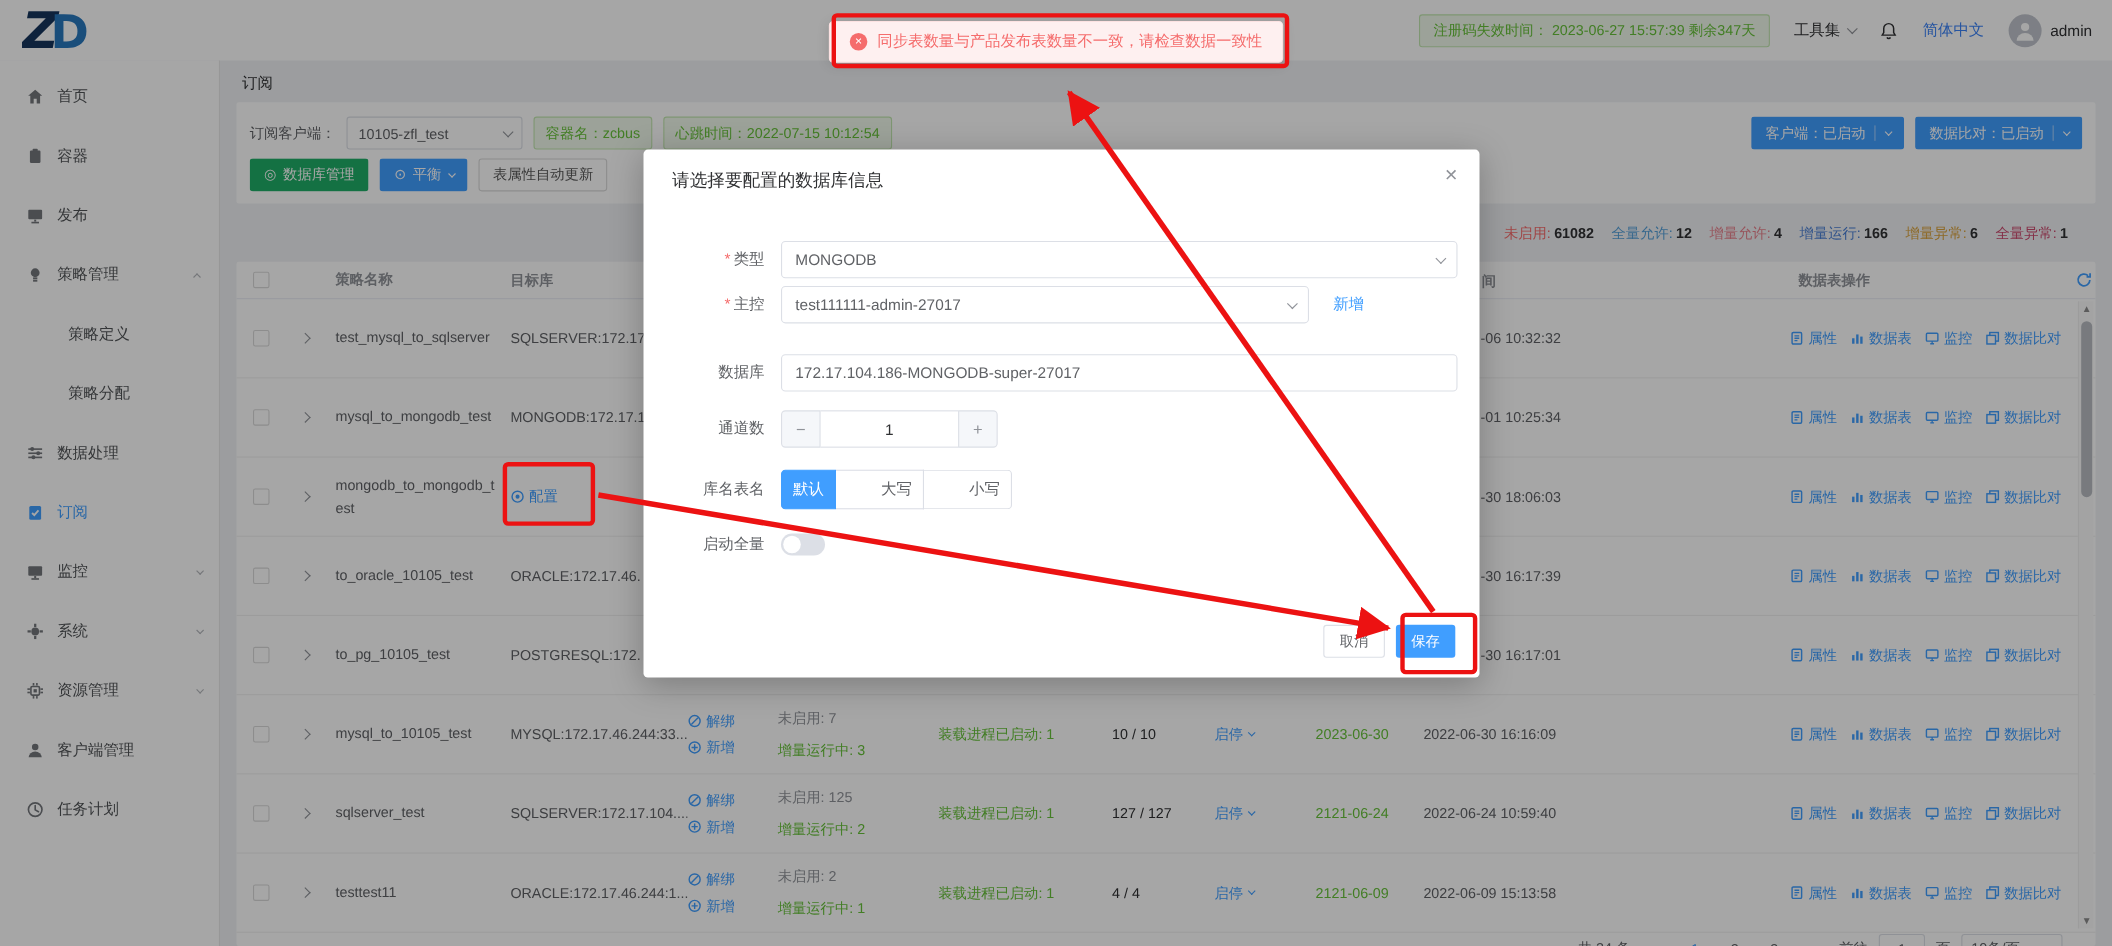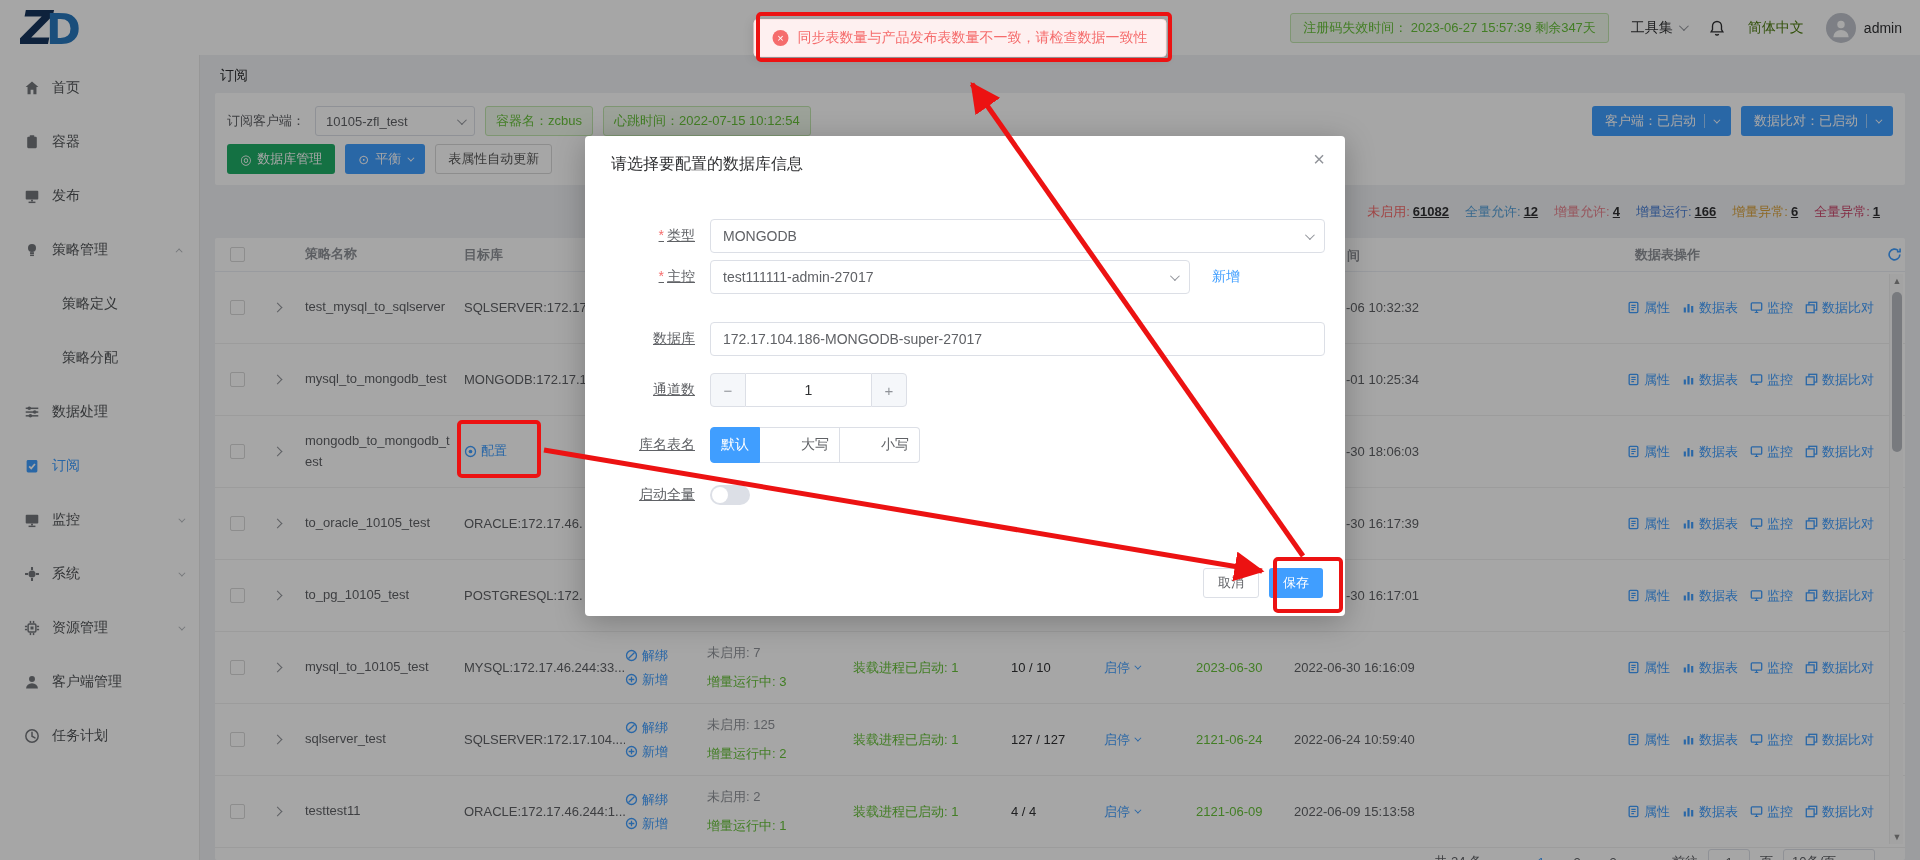--- a/index.html
+++ b/index.html
@@ -5,21 +5,21 @@
   * { margin:0; padding:0; box-sizing:border-box; }
   html,body { width:1920px; height:860px; overflow:hidden; }
   body { position:relative; font-family:"Liberation Sans","DejaVu Sans",sans-serif; background:#f0f2f5; color:#606266; font-size:13px; }
 
   
   .topbar { position:absolute; left:0; top:0; width:1920px; height:55px; background:#fff; z-index:2; }
   .logo { position:absolute; left:20px; top:4px; width:80px; height:48px; }
   .topbar-right { position:absolute; right:18px; top:0; height:55px; display:flex; align-items:center; gap:22px; }
   .license-badge { background:#f0f9eb; border:1px solid #c2e7b0; color:#67c23a; border-radius:3px; padding:5px 12px; font-size:13px; white-space:nowrap; }
   .tools { display:flex; align-items:center; gap:6px; color:#303133; font-size:14px; cursor:pointer; }
-  .lang { color:#4d7c0f; font-size:14px; }
+  .lang { color:#3b82f6; font-size:14px; }
   .user-wrap { display:flex; align-items:center; gap:8px; }
   .avatar { width:30px; height:30px; border-radius:50%; background:#c0c4cc; display:flex; align-items:center; justify-content:center; overflow:hidden; }
   .username { color:#303133; font-size:14px; }
 
   
   .chev { display:inline-block; width:7px; height:7px; border-right:1.5px solid #909399; border-bottom:1.5px solid #909399; transform:rotate(45deg) translateY(-2px); }
   .chev.up { transform:rotate(225deg) translateY(-2px); }
   .chev.right { transform:rotate(-45deg); }
   .chev.white { border-color:#fff; }
   .chev.small { width:5px; height:5px; }
@@ -44,21 +44,21 @@
   .select-box { width:160px; height:30px; border:1px solid #dcdfe6; border-radius:3px; display:flex; align-items:center; justify-content:space-between; padding:0 10px; color:#606266; background:#fff; cursor:pointer; }
   .badge-green { background:#f0f9eb; border:1px solid #c2e7b0; color:#67c23a; border-radius:3px; padding:5px 10px; font-size:13px; white-space:nowrap; }
   .f-spacer { flex:1; }
   .btn { height:30px; border-radius:3px; display:inline-flex; align-items:center; gap:6px; padding:0 12px; font-size:13px; cursor:pointer; border:1px solid transparent; white-space:nowrap; }
   .btn-green { background:#1fae67; color:#fff; }
   .btn-blue { background:#409eff; color:#fff; }
   .btn-plain { background:#fff; border-color:#d9d9d9; color:#595959; }
   .btn .vline { width:1px; height:14px; background:rgba(255,255,255,.5); margin:0 2px; }
 
   .stats-row { position:absolute; right:40px; top:148px; display:flex; align-items:center; gap:16px; font-size:13px; white-space:nowrap; }
-  .stats-row b { color:#303133; font-weight:bold; margin-left:3px;text-decoration:underline; }
+  .stats-row b { color:#303133; font-weight:bold; margin-left:3px; }
 
   
   .table-card { position:absolute; left:15px; top:183px; width:1690px; height:622px; background:#fff; border-radius:2px; }
   .thead { position:relative; height:34px; display:flex; align-items:center; border-bottom:1px solid #ebeef5; color:#909399; font-weight:bold; font-size:13px; }
   .trow { height:72px; display:flex; align-items:center; border-bottom:1px solid #f0f0f0; font-size:13px; color:#606266; }
   .c-check { flex:0 0 45px; display:flex; justify-content:center; }
   .c-arrow { flex:0 0 35px; display:flex; justify-content:center; }
   .c-name  { flex:0 0 155px; padding-left:10px; line-height:1.6; word-break:break-all; }
   .c-target{ flex:0 0 175px; padding-left:14px; white-space:nowrap; overflow:hidden; }
   .c-bind  { flex:0 0 78px; display:flex; flex-direction:column; gap:6px; }
@@ -99,21 +99,21 @@
   
   .toast { position:absolute; left:50%; transform:translateX(-50%); top:19px; z-index:60; background:#fef0f0; border:1px solid #fde2e2; border-radius:4px; padding:9px 18px; display:flex; align-items:center; gap:9px; box-shadow:0 2px 12px rgba(0,0,0,.12); }
   .toast-text { color:#f56c6c; font-size:14px; white-space:nowrap; }
   .toast-ic { width:16px; height:16px; border-radius:50%; background:#f56c6c; color:#fff; font-size:11px; line-height:16px; text-align:center; flex:0 0 16px; }
 
   
   .modal { position:absolute; left:585px; top:136px; width:760px; height:480px; background:#fff; border-radius:4px; z-index:60; box-shadow:0 6px 30px rgba(0,0,0,.25); font-size:14px; }
   .m-title { position:absolute; left:26px; top:18px; font-size:16px; color:#303133; }
   .m-close { position:absolute; right:20px; top:12px; font-size:20px; color:#909399; cursor:pointer; }
   .m-row { position:absolute; left:0; display:flex; align-items:center; height:36px; }
-  .m-label { width:110px; text-align:right; margin-right:15px; color:#606266; flex:0 0 110px;text-decoration:underline; }
+  .m-label { width:110px; text-align:right; margin-right:15px; color:#606266; flex:0 0 110px; }
   .req { color:#f56c6c; margin-right:3px; }
   .m-select, .m-input { height:34px; border:1px solid #dcdfe6; border-radius:4px; display:flex; align-items:center; justify-content:space-between; padding:0 12px; color:#606266; background:#fff; }
   .w-big { width:615px; } .w-mid { width:480px; }
   .m-add { color:#409eff; margin-left:22px; cursor:pointer; }
   .stepper { display:flex; align-items:center; height:34px; }
   .stp-btn { width:36px; height:34px; background:#f5f7fa; border:1px solid #dcdfe6; color:#909399; display:flex; align-items:center; justify-content:center; font-size:15px; cursor:pointer; }
   .stp-btn:first-child { border-radius:4px 0 0 4px; }
   .stp-btn:last-child { border-radius:0 4px 4px 0; }
   .stp-val { width:125px; height:34px; border-top:1px solid #dcdfe6; border-bottom:1px solid #dcdfe6; display:flex; align-items:center; justify-content:center; color:#303133; }
   .seg { display:flex; height:36px; }

